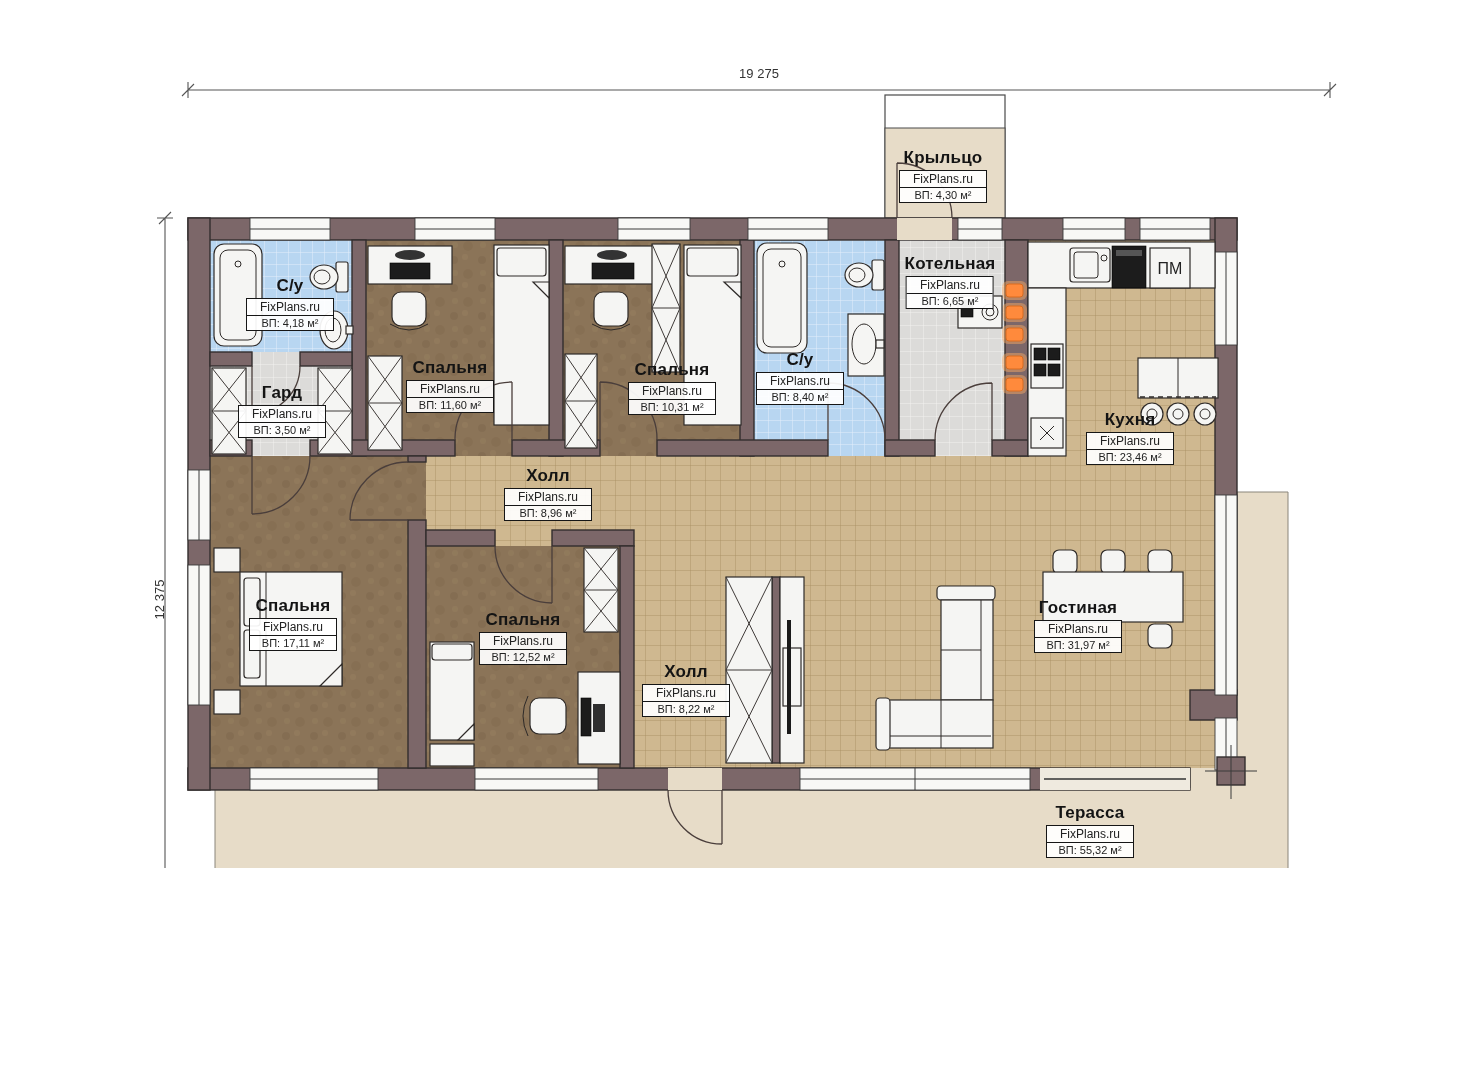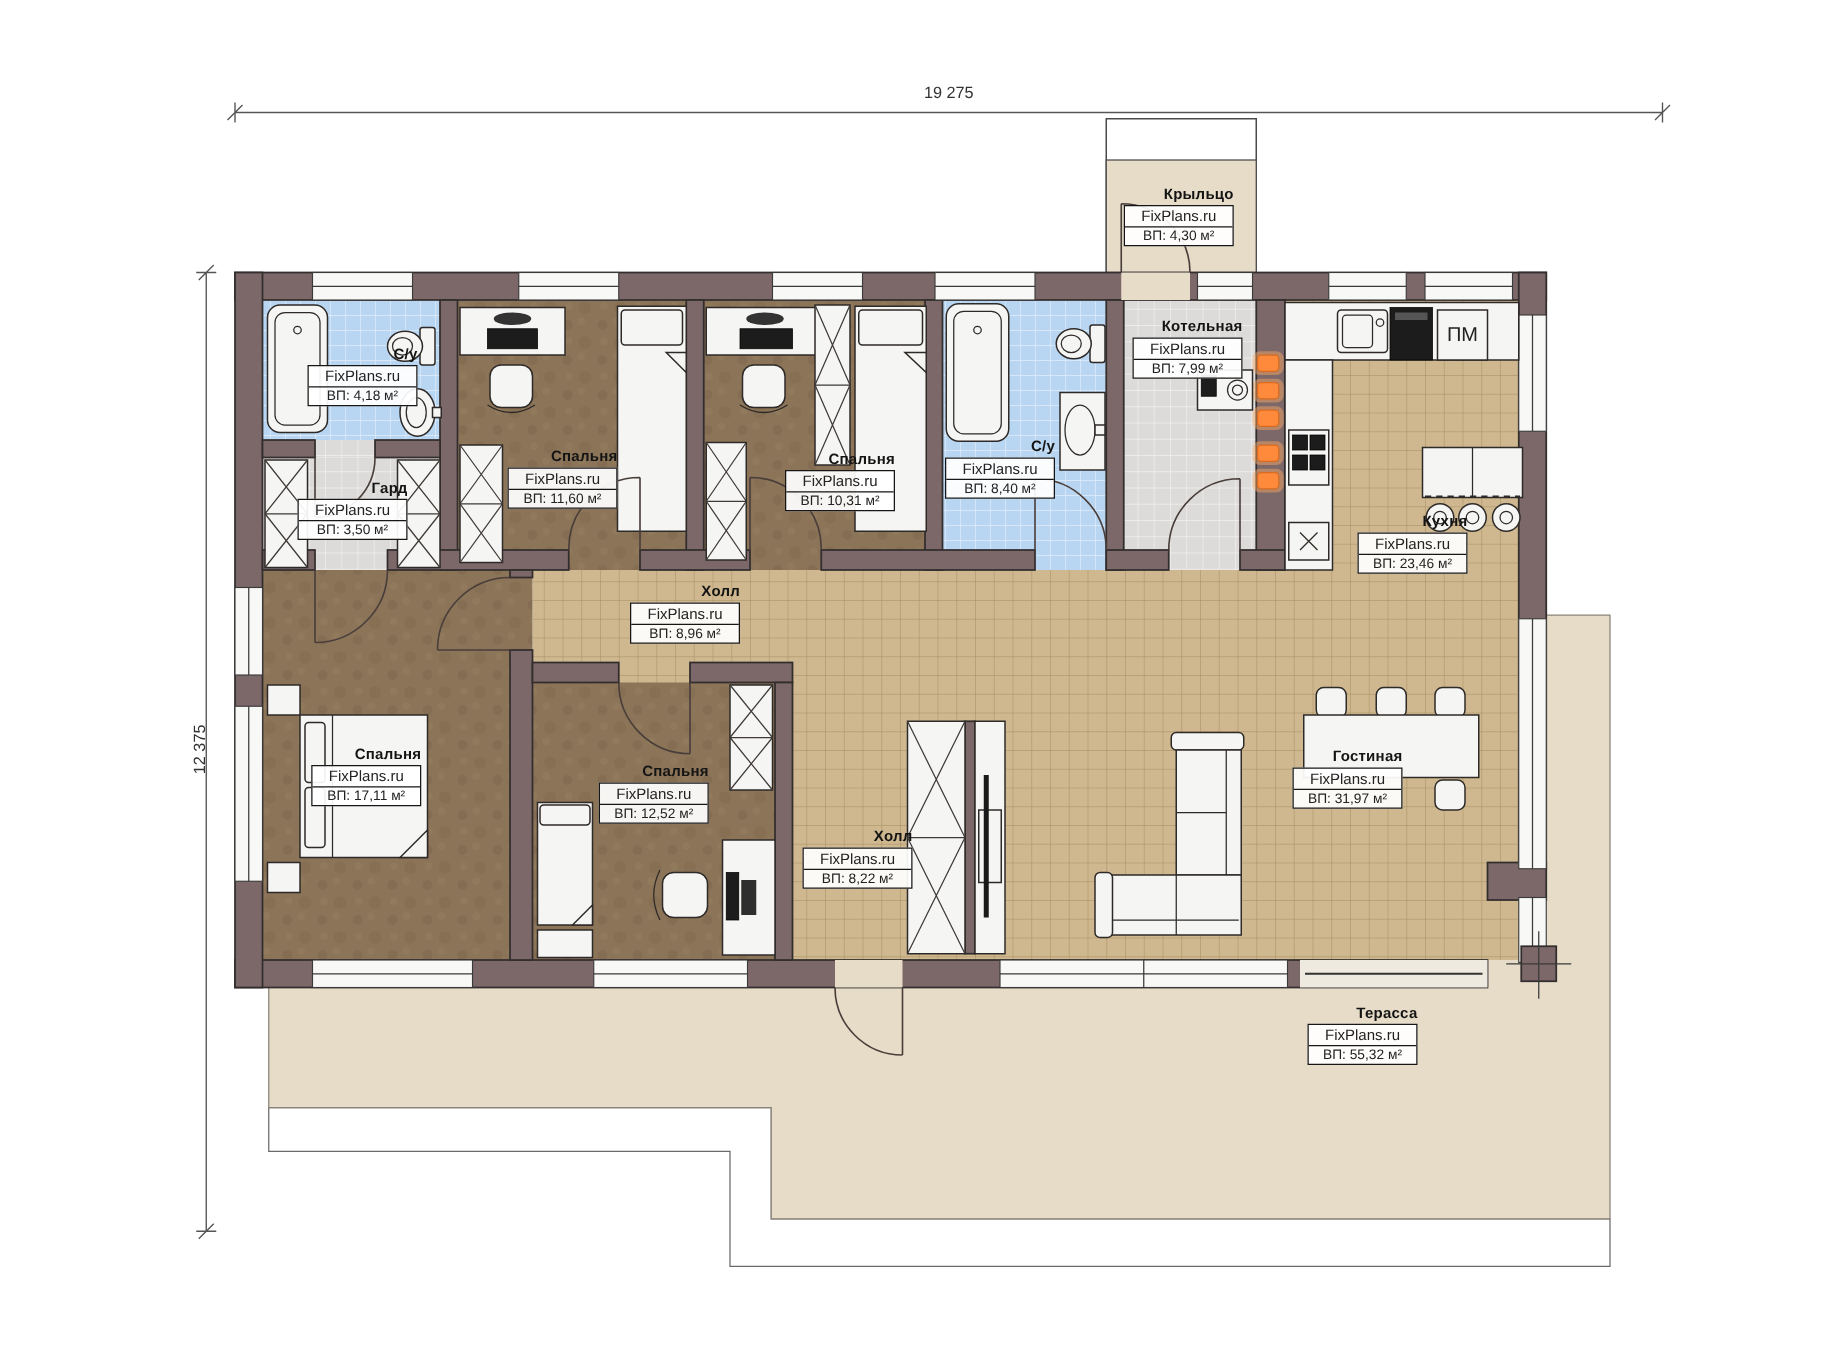--- a/index.html
+++ b/index.html
@@ -1,29 +1,29 @@
 <!DOCTYPE html>
 <html><head>
 <meta charset="utf-8">
 <style>
   html,body{margin:0;padding:0;background:#ffffff;}
-  .stage{position:relative;width:1473px;height:1080px;background:#ffffff;overflow:hidden;
+  .stage{position:relative;width:1473px;height:868px;background:#ffffff;overflow:hidden;
          font-family:"Liberation Sans", sans-serif;}
   .stage svg{position:absolute;left:0;top:0;}
   .wall{fill:#7c6769;stroke:#332e2e;stroke-width:1.4;}
   .win{fill:#f8f8f6;stroke:#3a3a3a;stroke-width:0.9;}
   .winline{stroke:#3a3a3a;stroke-width:1;}
   .furn{fill:#f5f5f3;stroke:#2e2a28;stroke-width:1.2;}
   .furnline{stroke:#2e2a28;stroke-width:1;fill:none;}
   .dark{fill:#1c1c1c;stroke:#000;stroke-width:.6;}
   .door{stroke:#4a3e3b;stroke-width:1.3;fill:none;}
   .hatch{stroke:#3f3a38;stroke-width:1;fill:none;}
   .dim{stroke:#555;stroke-width:1.1;fill:none;}
   .room-label{position:absolute;transform:translateX(-50%);text-align:center;z-index:5;}
-  .room-name{font-size:12px;font-weight:bold;color:#141414;letter-spacing:.2px;white-space:nowrap;text-align:right;}
+  .room-name{font-size:17px;font-weight:bold;color:#141414;letter-spacing:.2px;white-space:nowrap;}
   .info-box{display:inline-block;border:1.6px solid #161616;background:rgba(255,255,255,.93);
             margin-top:2px;min-width:86px;}
   .info-brand{font-size:12px;color:#222;padding:1px 7px;border-bottom:1.6px solid #161616;white-space:nowrap;}
   .info-area{font-size:11px;color:#222;padding:1px 7px;white-space:nowrap;}
   .pm-label{position:absolute;transform:translateX(-50%);font-size:16px;color:#222;z-index:5;}
   .dim-label{position:absolute;font-size:13px;color:#333;z-index:5;}
   .dim-top{transform:translateX(-50%);}
   .dim-left{transform:rotate(-90deg);transform-origin:center center;}
 </style>
 </head>
@@ -471,21 +471,21 @@
 <div class="room-label" style="left:672px;top:360px;">
   <div class="room-name">Спальня</div>
   <div class="info-box"><div class="info-brand">FixPlans.ru</div><div class="info-area">ВП: 10,31 м²</div></div>
 </div>
 <div class="room-label" style="left:800px;top:350px;">
   <div class="room-name">С/у</div>
   <div class="info-box"><div class="info-brand">FixPlans.ru</div><div class="info-area">ВП: 8,40 м²</div></div>
 </div>
 <div class="room-label" style="left:950px;top:254px;">
   <div class="room-name">Котельная</div>
-  <div class="info-box"><div class="info-brand">FixPlans.ru</div><div class="info-area">ВП: 7,99 м²</div></div>
+  <div class="info-box"><div class="info-brand">FixPlans.ru</div><div class="info-area">ВП: 6,65 м²</div></div>
 </div>
 <div class="room-label" style="left:1130px;top:410px;">
   <div class="room-name">Кухня</div>
   <div class="info-box"><div class="info-brand">FixPlans.ru</div><div class="info-area">ВП: 23,46 м²</div></div>
 </div>
 <div class="room-label" style="left:548px;top:466px;">
   <div class="room-name">Холл</div>
   <div class="info-box"><div class="info-brand">FixPlans.ru</div><div class="info-area">ВП: 8,96 м²</div></div>
 </div>
 <div class="room-label" style="left:293px;top:596px;">

